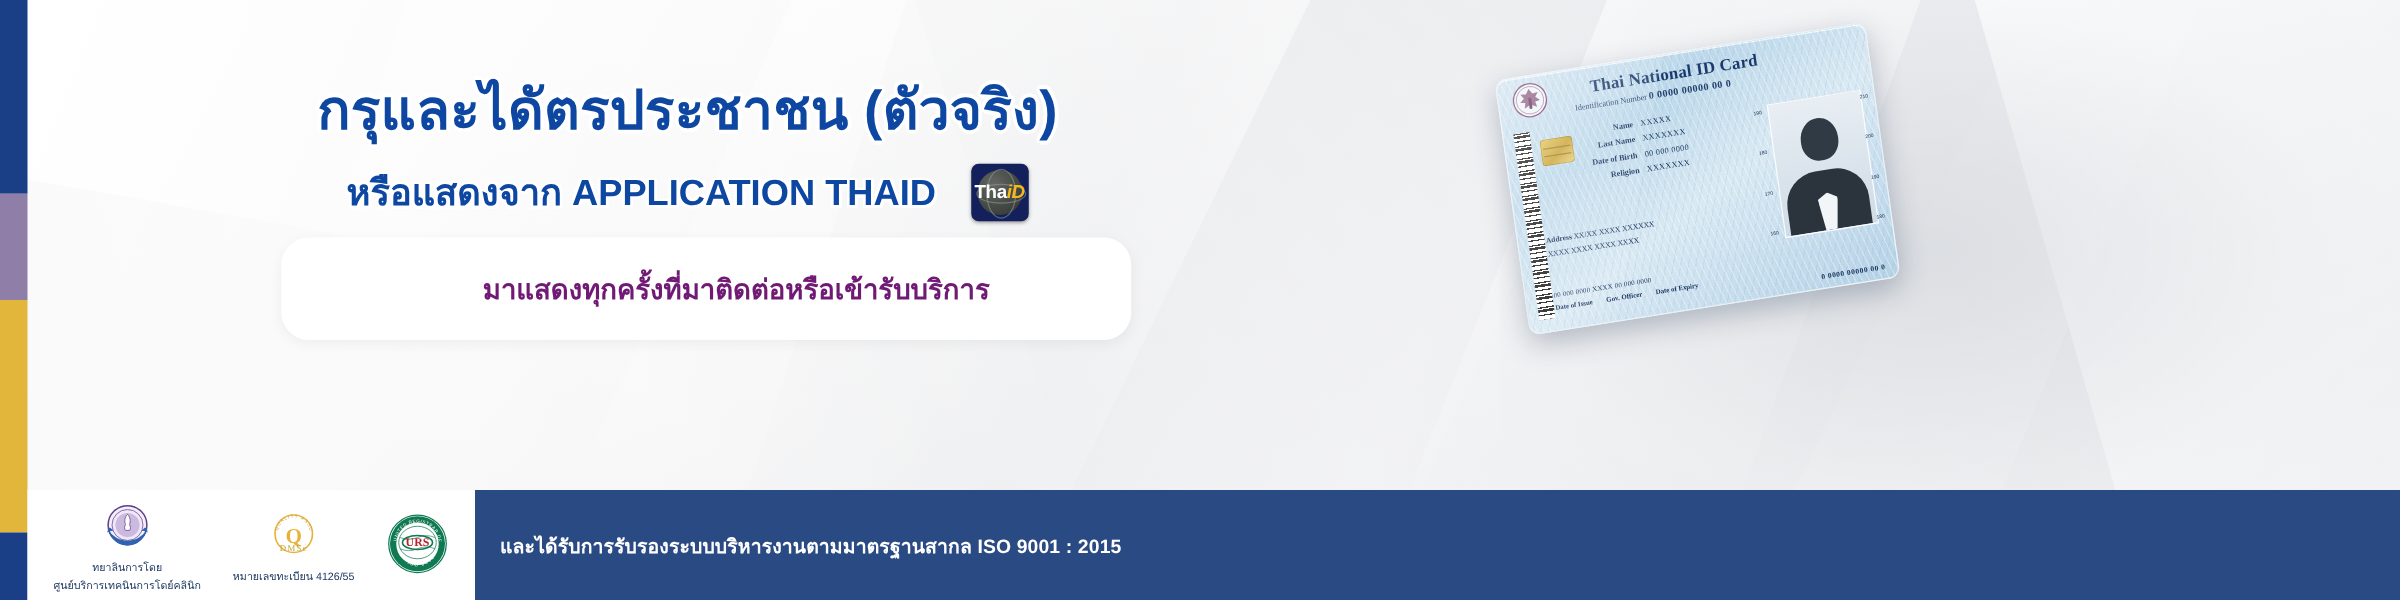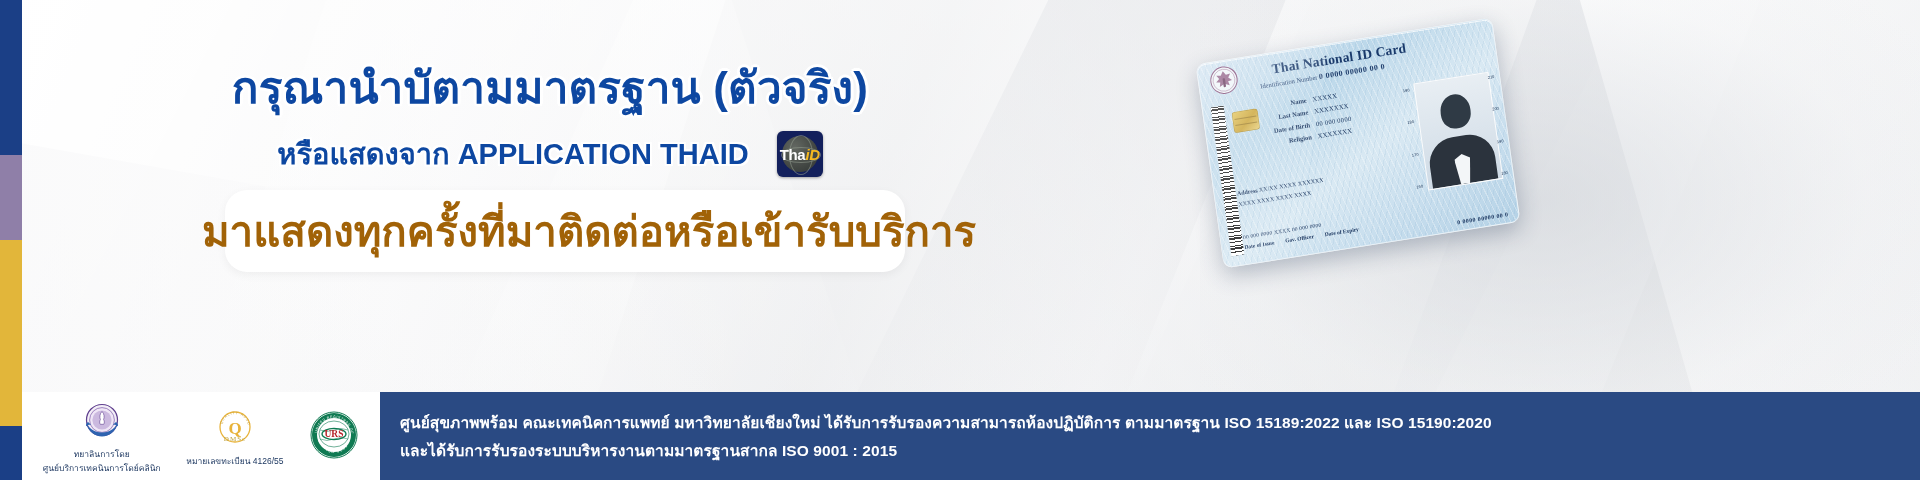--- a/index.html
+++ b/index.html
@@ -84,21 +84,21 @@
   .thaid-text .y { color:#f5b820;font-style:italic; }
 
   
   .pill {
     position:absolute; left:225px; top:190px; width:680px; height:82px;
     background:#ffffff; border-radius:22px;
     display:flex; align-items:center; justify-content:center;
     box-shadow:0 3px 10px rgba(0,0,0,.05);
     z-index:5;
   }
-  .pill-text { font-size:42px; font-weight:bold; color:#a16207; white-space:nowrap;margin-left:48px; }
+  .pill-text { font-size:22px; font-weight:bold; color:#701a75; white-space:nowrap;margin-left:48px; }
 
   
   .card-stage { position:absolute; left:1180px; top:14px; width:420px; height:300px; z-index:4; }
   .id-card {
     position:absolute; left:28px; top:26px; width:300px; height:206px;
     transform: rotate(-9deg) skewX(-1deg);
     transform-origin:center;
     border-radius:9px;
     background:linear-gradient(150deg,#cfe2f0 0%, #bcd8ea 28%, #d9e9f3 55%, #c6dded 78%, #b5d2e6 100%);
     box-shadow:0 8px 22px rgba(40,60,90,.30), 0 1px 0 rgba(255,255,255,.8) inset;
@@ -220,21 +220,21 @@
     <div class="right-wash"></div>
   </div>
 
   <div class="edge-stripes">
     <div class="s1"></div>
     <div class="s2"></div>
     <div class="s3"></div>
   </div>
 
   <div class="headline-wrap">
-    <div class="headline-1">กรุณานำบัตามมาตรฐาน (ตัวจริง)</div>
+    <div class="headline-1">กรุและไดัตรประชาชน (ตัวจริง)</div>
     <div class="headline-2-row">
       <div class="headline-2">หรือแสดงจาก APPLICATION THAID</div>
       <div class="thaid-icon">
         <div class="thaid-globe"></div>
         <div class="thaid-text">
           <span class="w">Tha</span><span class="y">iD</span>
         </div>
       </div>
     </div>
   </div>
@@ -373,18 +373,17 @@
           <path id="arcu2" d="M9 27 A16 16 0 0 0 41 27" fill="none"></path>
           <text font-family="Liberation Sans, sans-serif" font-size="4" fill="#ffffff" letter-spacing="1">
             <textPath href="#arcu2" startOffset="33%">ISO 9001</textPath>
           </text>
         </svg>
       </div>
 
     </div>
 
     <div class="footer-text">
-      <div class="footer-line">ศูนย์สุขภาพพร้อม  คณะเทคนิคการแพทย์  มหาวิทยาลัยเชียงใหม่  ได้รับการรับรองความสามารถห้องปฏิบัติการ  ตามมาตรฐาน ISO 15189:2022 และ ISO 15190:2020</div>
       <div class="footer-line">และได้รับการรับรองระบบบริหารงานตามมาตรฐานสากล ISO 9001 : 2015</div>
     </div>
   </div>
 
 </div>
 
 </body></html>

